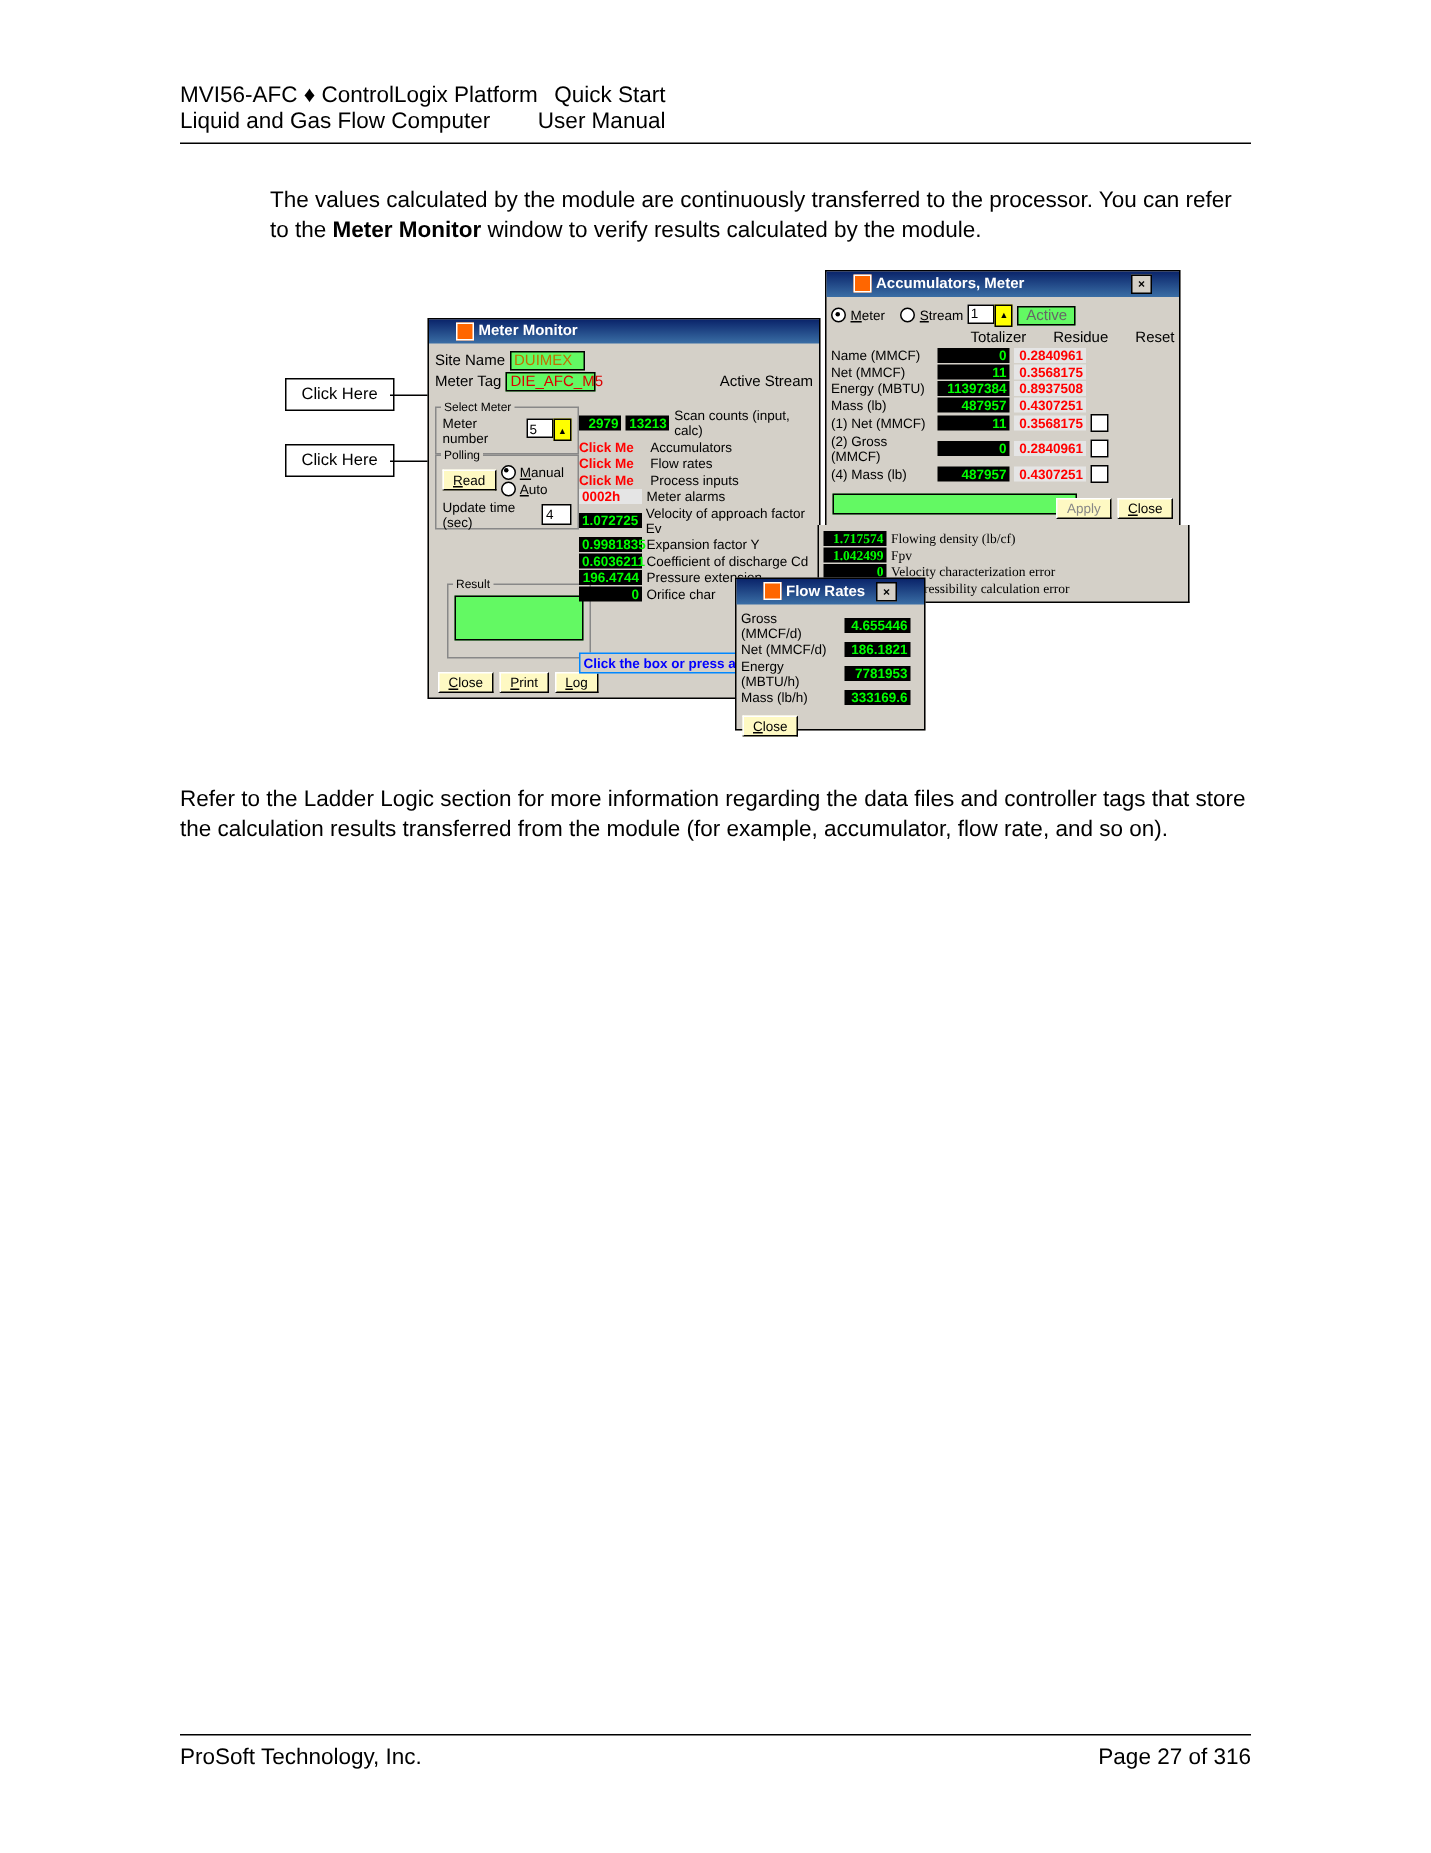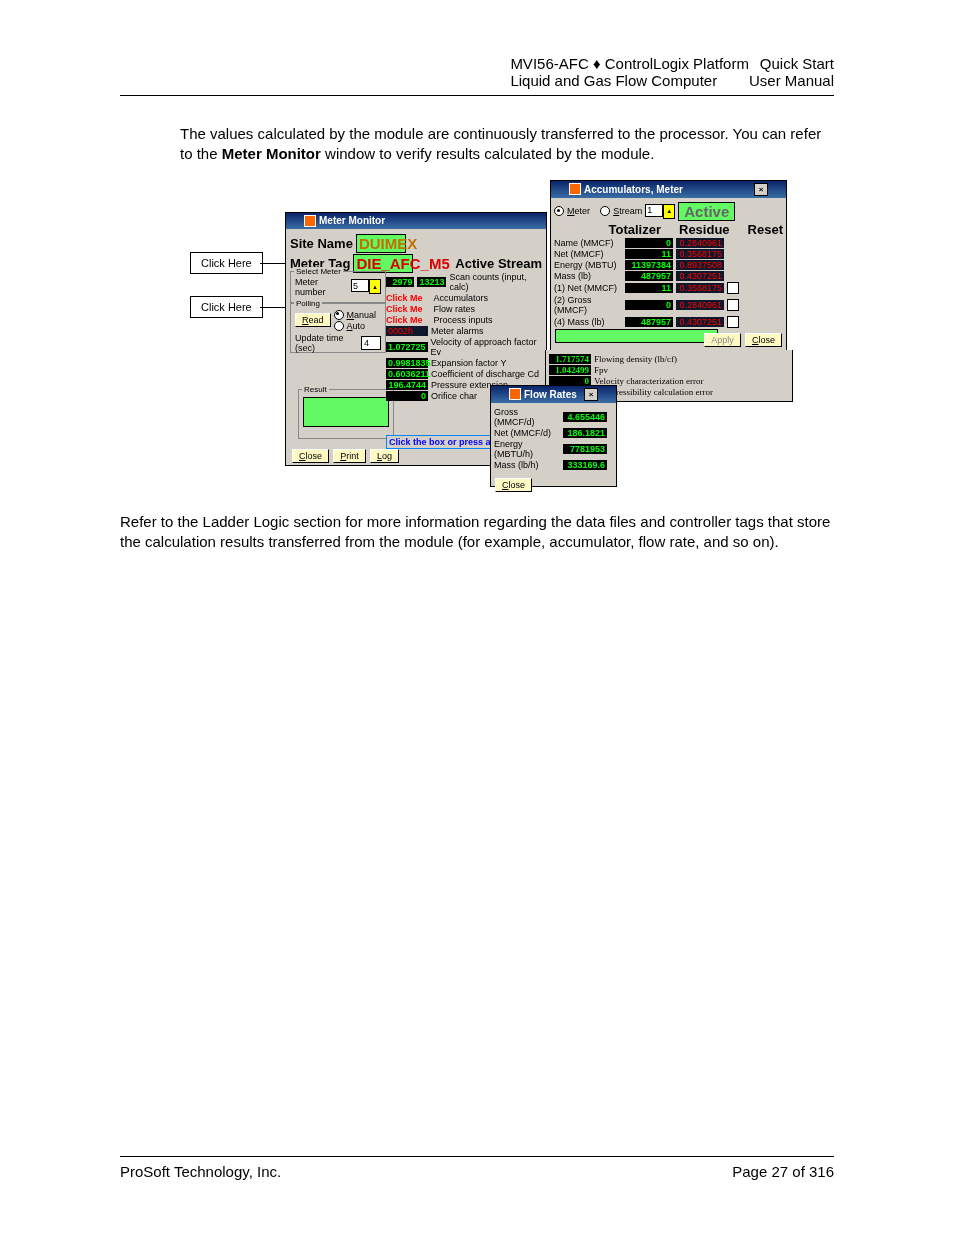--- a/index.html
+++ b/index.html
@@ -1,39 +1,39 @@
 <!DOCTYPE html>
 <html><head>
 <meta charset="utf-8">
 <style>
   body{margin:0;font-family:Arial,Helvetica,sans-serif;font-size:15px;color:#000;background:#fff}
   .page{width:954px;height:1235px;position:relative;box-sizing:border-box;padding:55px 120px}
   .hr{border:none;border-top:1.2px solid #000;margin:6px 0 6px 0}
-  .hdr{display:flex;justify-content:flex-end;font-size:15px}
+  .hdr{display:flex;justify-content:flex-start;font-size:15px}
   .body-para{margin-top:28px;line-height:1.35;padding-left:60px}
-  .body-para2{margin-top:12px;line-height:1.35}
+  .body-para2{margin-top:23px;line-height:1.35}
   .ftr{position:absolute;left:120px;right:120px;bottom:55px}
   .ftr .row{display:flex;justify-content:space-between;font-size:15px}
   b{font-weight:bold}
 
   
   .shot{position:relative;width:600px;height:320px;margin:12px 0 12px 70px}
   .call{position:absolute;border:1px solid #000;font-size:11px;padding:4px 10px;background:#fff}
   .call-line{position:absolute;background:#000;height:1px}
 
   
   .win{position:absolute;background:#d4d0c8;border:1px solid #000;font-family:Tahoma,Helvetica,sans-serif}
   .tb{background:linear-gradient(#0a246a,#3a6ea5);color:#fff;font-size:10px;font-weight:bold;padding:2px 18px;display:flex;align-items:center}
   .tb .icon{width:10px;height:10px;background:#f60;border:1px solid #fff;margin-right:3px}
   .xbtn{margin-left:auto;width:12px;height:11px;background:#d4d0c8;border:1px solid #000;display:flex;align-items:center;justify-content:center;font-size:8px;color:#000;font-weight:bold}
   .lbl{font-size:9px;color:#000}
-  .lblb{font-size:13px;color:#000;font-weight:bold}
-  .green{background:#63f963;border:1px solid #000;font-size:15px;color:#008000;padding:0 2px;box-sizing:border-box;font-weight:bold}
+  .lblb{font-size:10px;color:#000;font-weight:normal}
+  .green{background:#63f963;border:1px solid #000;font-size:10px;color:#008000;padding:0 2px;box-sizing:border-box;font-weight:normal}
   .black{background:#000;color:#0f0;font-size:9px;padding:0 2px;text-align:right;box-sizing:border-box;font-weight:bold}
-  .black-r{background:#0f172a;color:#f00;font-size:9px;padding:0 2px;text-align:right;box-sizing:border-box;font-weight:normal}
+  .black-r{background:#e5e5e5;color:#f00;font-size:9px;padding:0 2px;text-align:right;box-sizing:border-box;font-weight:bold}
   .btn2k{background:#fef9c3;border:1px solid #000;border-top-color:#fff;border-left-color:#fff;font-size:9px;padding:1px 6px;display:inline-block}
   .u{text-decoration:underline}
   .ored{font-size:9px;color:#f00;font-weight:bold}
   .fs{border:1px solid #888;position:absolute;padding:4px}
   .fs-lg{position:absolute;top:-5px;left:3px;font-size:8px;background:#d4d0c8;padding:0 2px}
   .row9{display:flex;align-items:center;gap:3px;margin:1px 0}
   .chk{width:10px;height:10px;background:#fff;border:1px solid #000}
   .radio{width:8px;height:8px;border-radius:50%;background:#fff;border:1px solid #000;display:inline-block;position:relative}
   .radio.on::after{content:"";position:absolute;left:1.5px;top:1.5px;width:3px;height:3px;border-radius:50%;background:#000}
   .spinbox{display:inline-flex}

